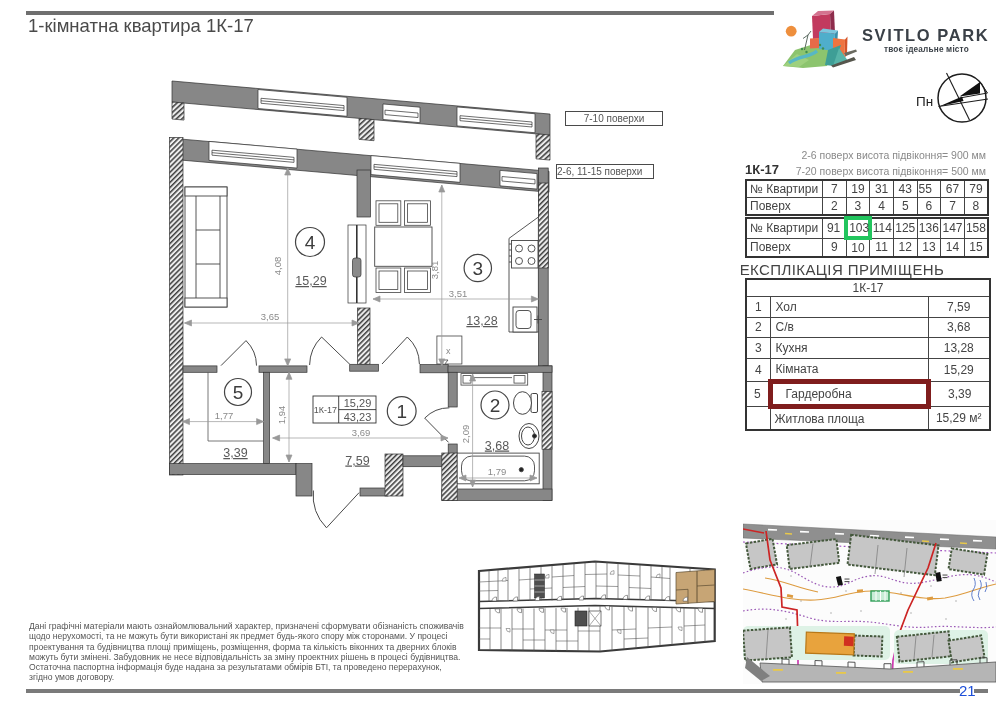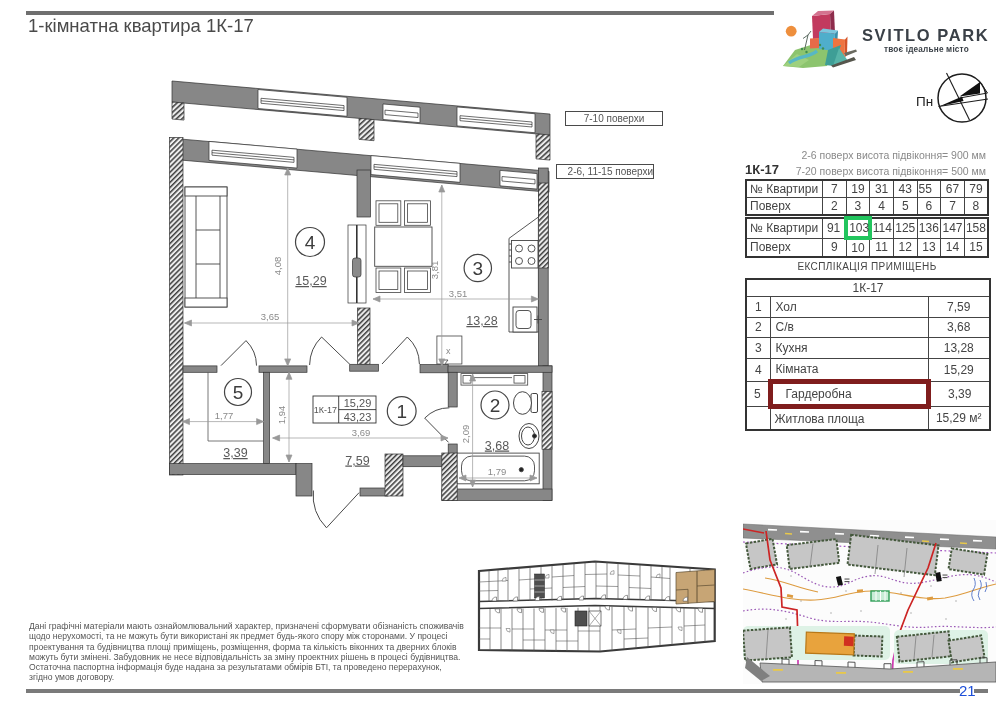--- a/index.html
+++ b/index.html
@@ -79,21 +79,21 @@
   <line x1="32" y1="31.6" x2="57.5" y2="27" stroke="#1d1d1d" stroke-width="1"></line>
   <line x1="50" y1="16" x2="57.5" y2="27" stroke="#1d1d1d" stroke-width="1"></line>
   <polygon points="50,16 29.5,30.5 50,27.5" fill="#111111"></polygon>
   <polygon points="9,40.5 32,30.5 33.5,35" fill="#111111"></polygon>
 </svg>
 
 <div class="abs" style="left:916px;top:94px;font-size:13.5px;color:#1d1d1d;">Пн</div>
 
 <div class="abs" style="left:565px;top:111px;width:96px;height:13px;border:1px solid #4a4a4a;font-size:10px;color:#555;text-align:center;line-height:13px;">7-10 поверхи</div>
 
-<div class="abs" style="left:556px;top:164px;width:96px;height:13px;border:1px solid #4a4a4a;font-size:10px;color:#555;text-align:right;line-height:13px;">2-6, 11-15 поверхи</div>
+<div class="abs" style="left:556px;top:164px;width:96px;height:13px;border:1px solid #4a4a4a;font-size:10px;color:#555;text-align:left;line-height:13px;">2-6, 11-15 поверхи</div>
 
 <div class="abs" style="left:746px;top:149px;width:240px;text-align:right;font-size:10.5px;color:#8a8a8a;">2-6 поверх висота підвіконня= 900 мм</div>
 
 <div class="abs" style="left:746px;top:165px;width:240px;text-align:right;font-size:10.5px;color:#8a8a8a;">7-20 поверх висота підвіконня= 500 мм</div>
 
 <div class="abs" style="left:745px;top:162px;font-size:13px;font-weight:bold;color:#333;">1К-17</div>
 
 <table class="abs" style="left:745px;top:179px;width:244px;height:32px;border:2px solid #333;font-size:12px;color:#444;">
   <tbody>
       <tr>
@@ -137,21 +137,21 @@
         <td style="border:1px solid #444;text-align:center;">10</td>
     <td style="border:1px solid #444;text-align:center;">11</td>
         <td style="border:1px solid #444;text-align:center;">12</td>
     <td style="border:1px solid #444;text-align:center;">13</td>
         <td style="border:1px solid #444;text-align:center;">14</td>
     <td style="border:1px solid #444;text-align:center;">15</td>
   </tr>
 </tbody>
   </table>
 
-<div class="abs" style="left:745px;top:261px;width:244px;text-align:center;font-size:10px;color:#444;letter-spacing:0.4px;">ЕКСПЛІКАЦІЯ ПРИМІЩЕНЬ</div>
+<div class="abs" style="left:720px;top:261px;width:244px;text-align:center;font-size:15px;color:#444;letter-spacing:0.4px;">ЕКСПЛІКАЦІЯ ПРИМІЩЕНЬ</div>
 
 <table class="abs" style="left:745px;top:278px;width:244px;height:153px;border:2px solid #333;font-size:12px;color:#444;white-space:nowrap;">
   <colgroup>
       <col style="width:24px">
       <col style="width:158px">
       <col style="width:62px">
     </colgroup>
   <tbody>
       <tr style="height:17px;">
         <td colspan="3" style="border:1px solid #444;text-align:center;">1К-17</td>

